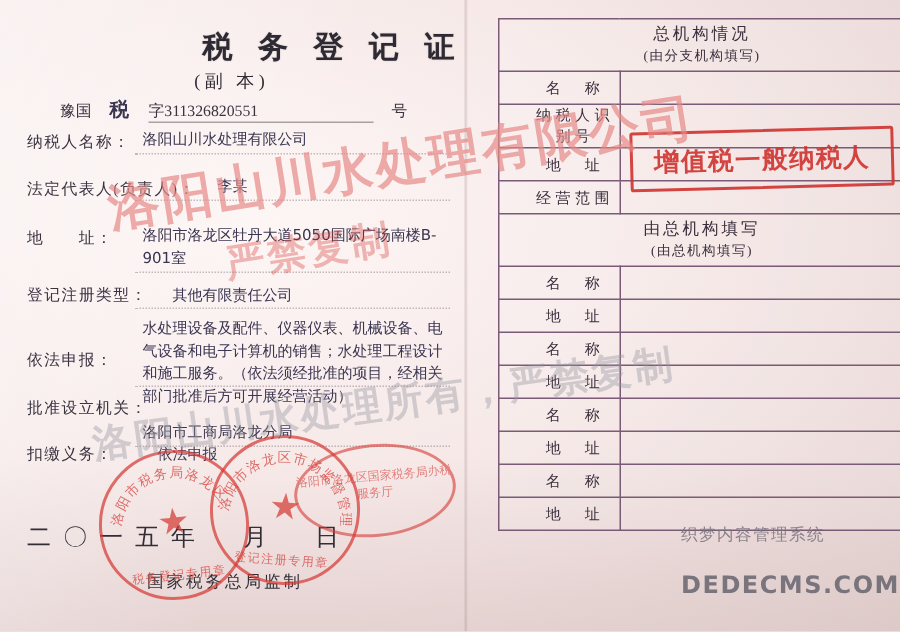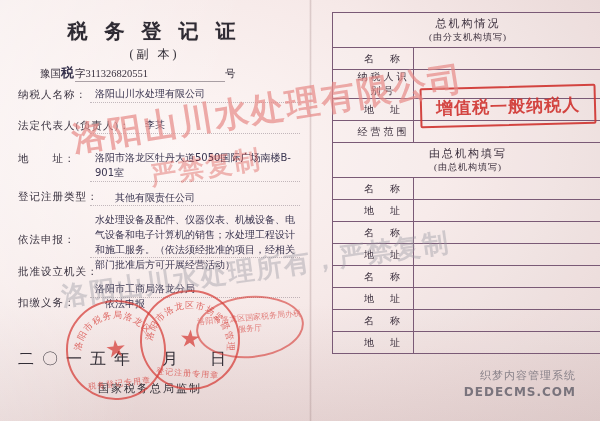--- a/index.html
+++ b/index.html
@@ -27,37 +27,37 @@
   .fold{
     position:absolute;top:0;bottom:0;left:309px;width:3px;
     background:linear-gradient(90deg, rgba(160,130,130,.0), rgba(150,120,120,.28), rgba(160,130,130,.0));
   }
   
   .left{
     position:absolute;left:0;top:0;width:309px;height:421px;
     color:#3a3340;
   }
   .title{
-    position:absolute;left:0;top:18px;width:309px;text-align:center;
+    position:absolute;left:0;top:18px;width:309px;text-align:right;
     font-size:20px;font-weight:bold;letter-spacing:6px;
     color:#2e2a33;
     text-shadow:0 0 1px rgba(0,0,0,.25);
   }
   .subtitle{
     position:absolute;left:0;top:46px;width:309px;text-align:center;
     font-size:12px;letter-spacing:3px;color:#2e2a33;
   }
   .row{position:absolute;font-size:10.5px;line-height:14px;color:#322e36;}
   .handwrite{
     font-family:"DejaVu Sans", sans-serif;
     color:#3a3550;
   }
   .serial{
     position:absolute;left:40px;top:64px;width:250px;font-size:10.5px;
-    display:flex;align-items:baseline;gap:0;
+    display:flex;align-items:baseline;gap:12px;
   }
   .serial .big{font-size:13px;font-weight:bold;letter-spacing:1px;}
   .underline{border-bottom:1px solid rgba(70,60,70,.45);display:inline-block;min-width:10px;}
 
   .fieldlabel{position:absolute;left:18px;font-size:10.5px;letter-spacing:1px;}
   .fieldvalue{position:absolute;left:95px;font-size:10px;line-height:15px;width:205px;}
   .dotline{position:absolute;left:90px;width:210px;border-bottom:1px dotted rgba(90,75,90,.35);}
 
   
   .right{
@@ -134,27 +134,27 @@
   #wm2{
     left:60px;top:252px;font-size:26px;color:rgba(150,150,160,.40);
     transform:rotate(-8deg);letter-spacing:2px;
   }
   #wm3{
     left:150px;top:150px;font-size:26px;color:rgba(214,60,55,.35);
     transform:rotate(-9deg);letter-spacing:2px;
   }
   
   .credit{
-    position:absolute;right:24px;bottom:22px;text-align:right;
+    position:absolute;right:0;bottom:22px;
     color:rgba(120,115,125,.85);font-size:11px;letter-spacing:1px;
     font-family:"DejaVu Sans", sans-serif;
   }
   .credit .domain{
-    display:block;font-size:12px;font-weight:bold;letter-spacing:1px;
-    color:rgba(110,105,115,.9);margin-top:2px;
+    display:block;font-size:16px;font-weight:bold;letter-spacing:1px;
+    color:rgba(110,105,115,.9);margin-top:16px;
   }
   .sigline{font-size:16px;letter-spacing:2px;}
 </style>
 </head>
 <body>
 
 <div id="cert">
 
   <div class="fold"></div>
 

